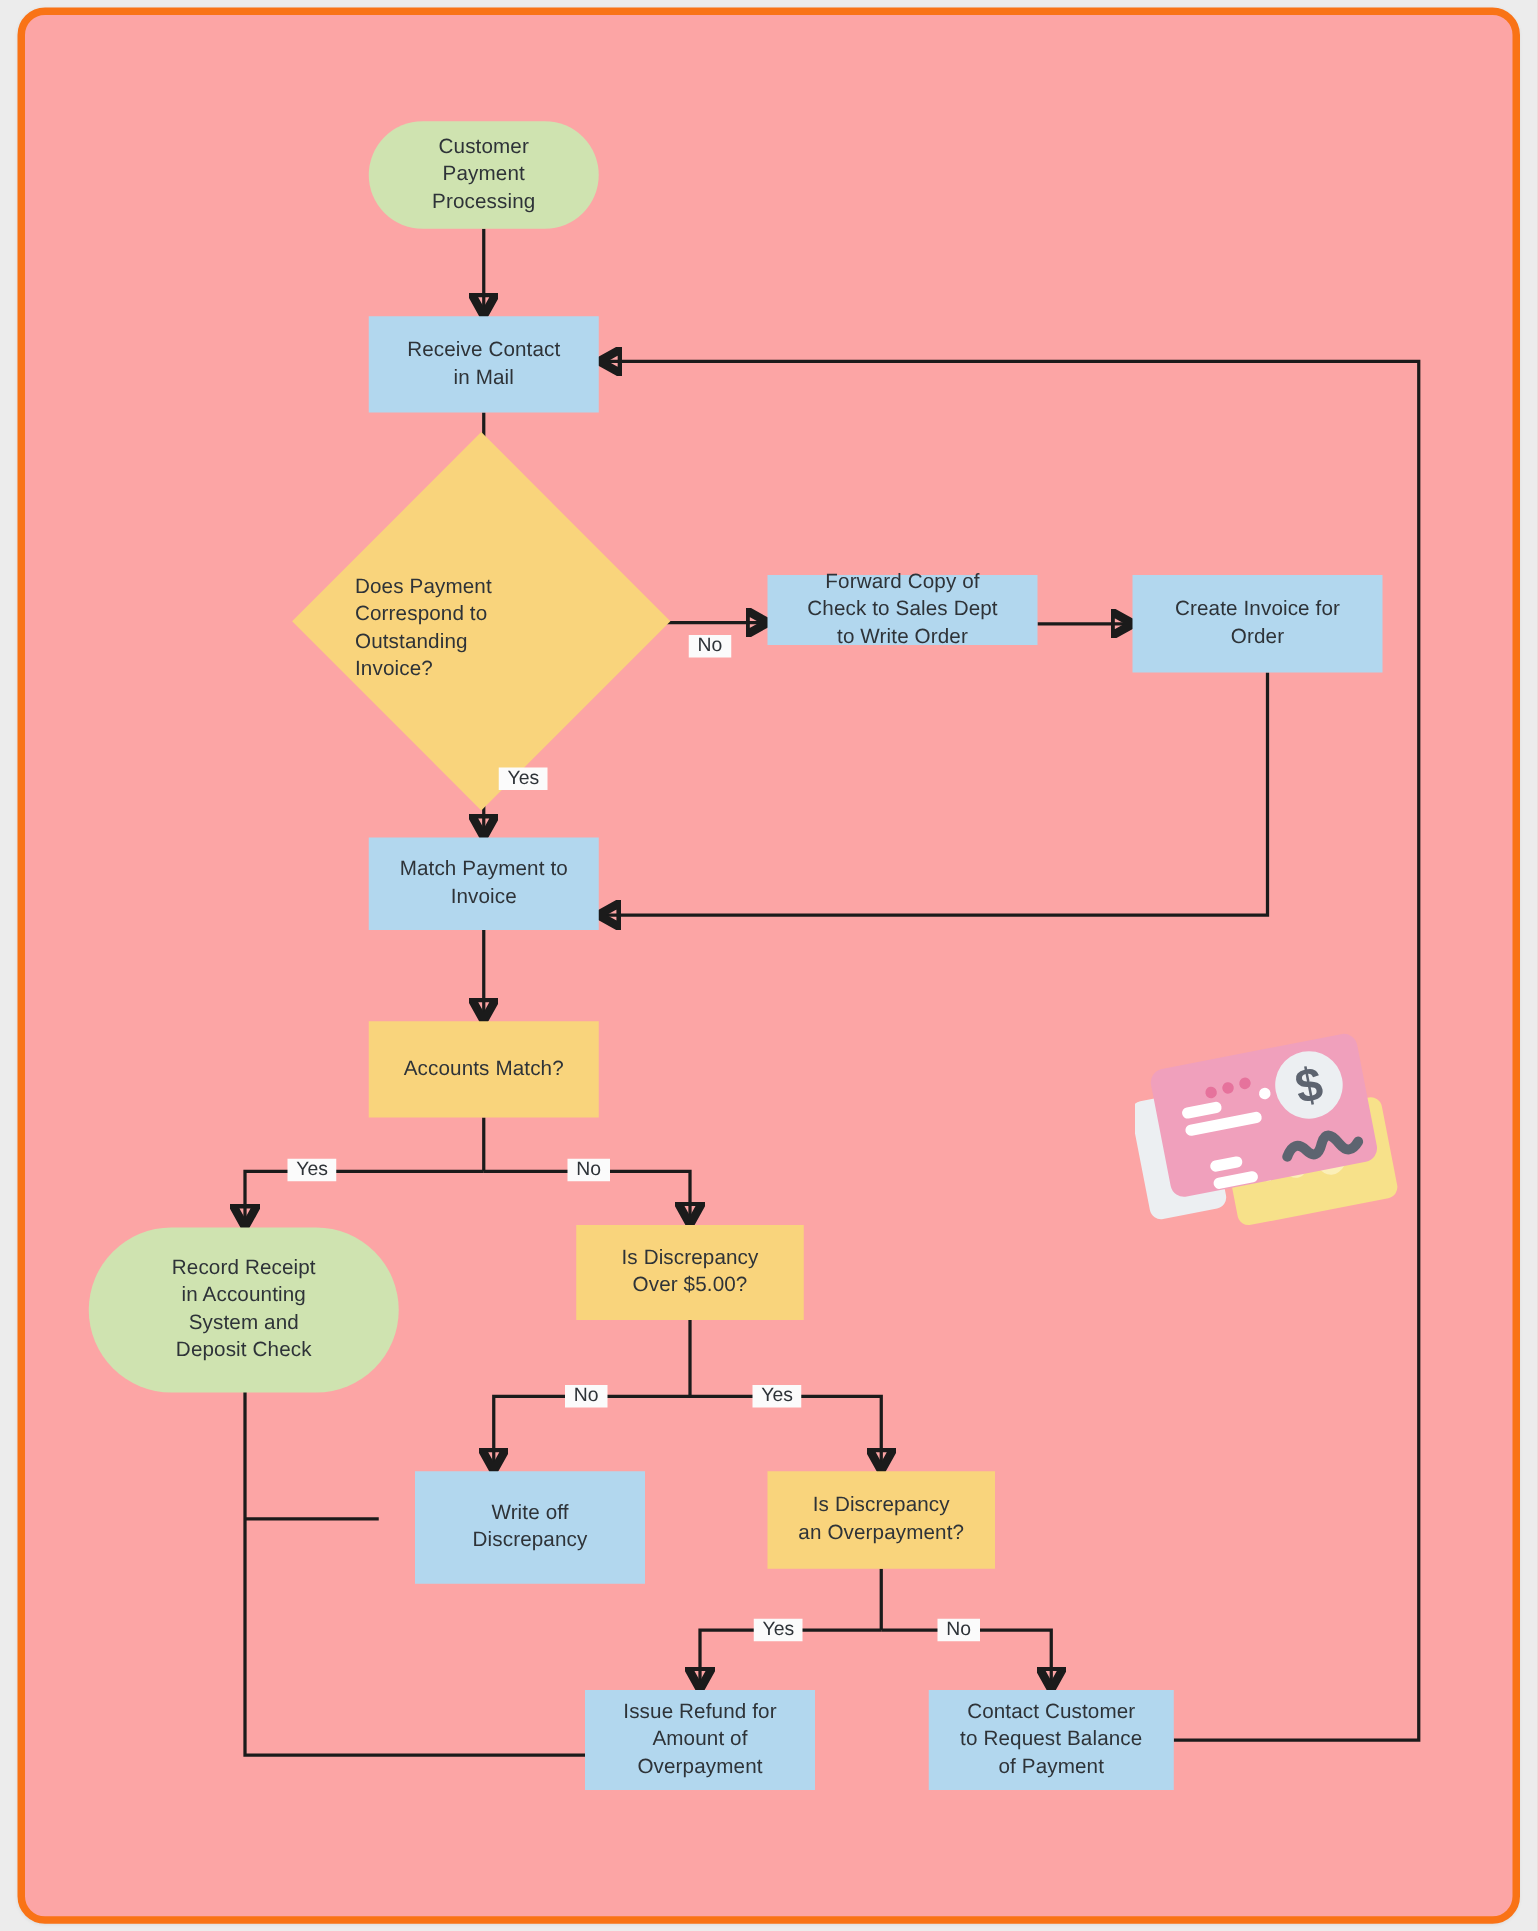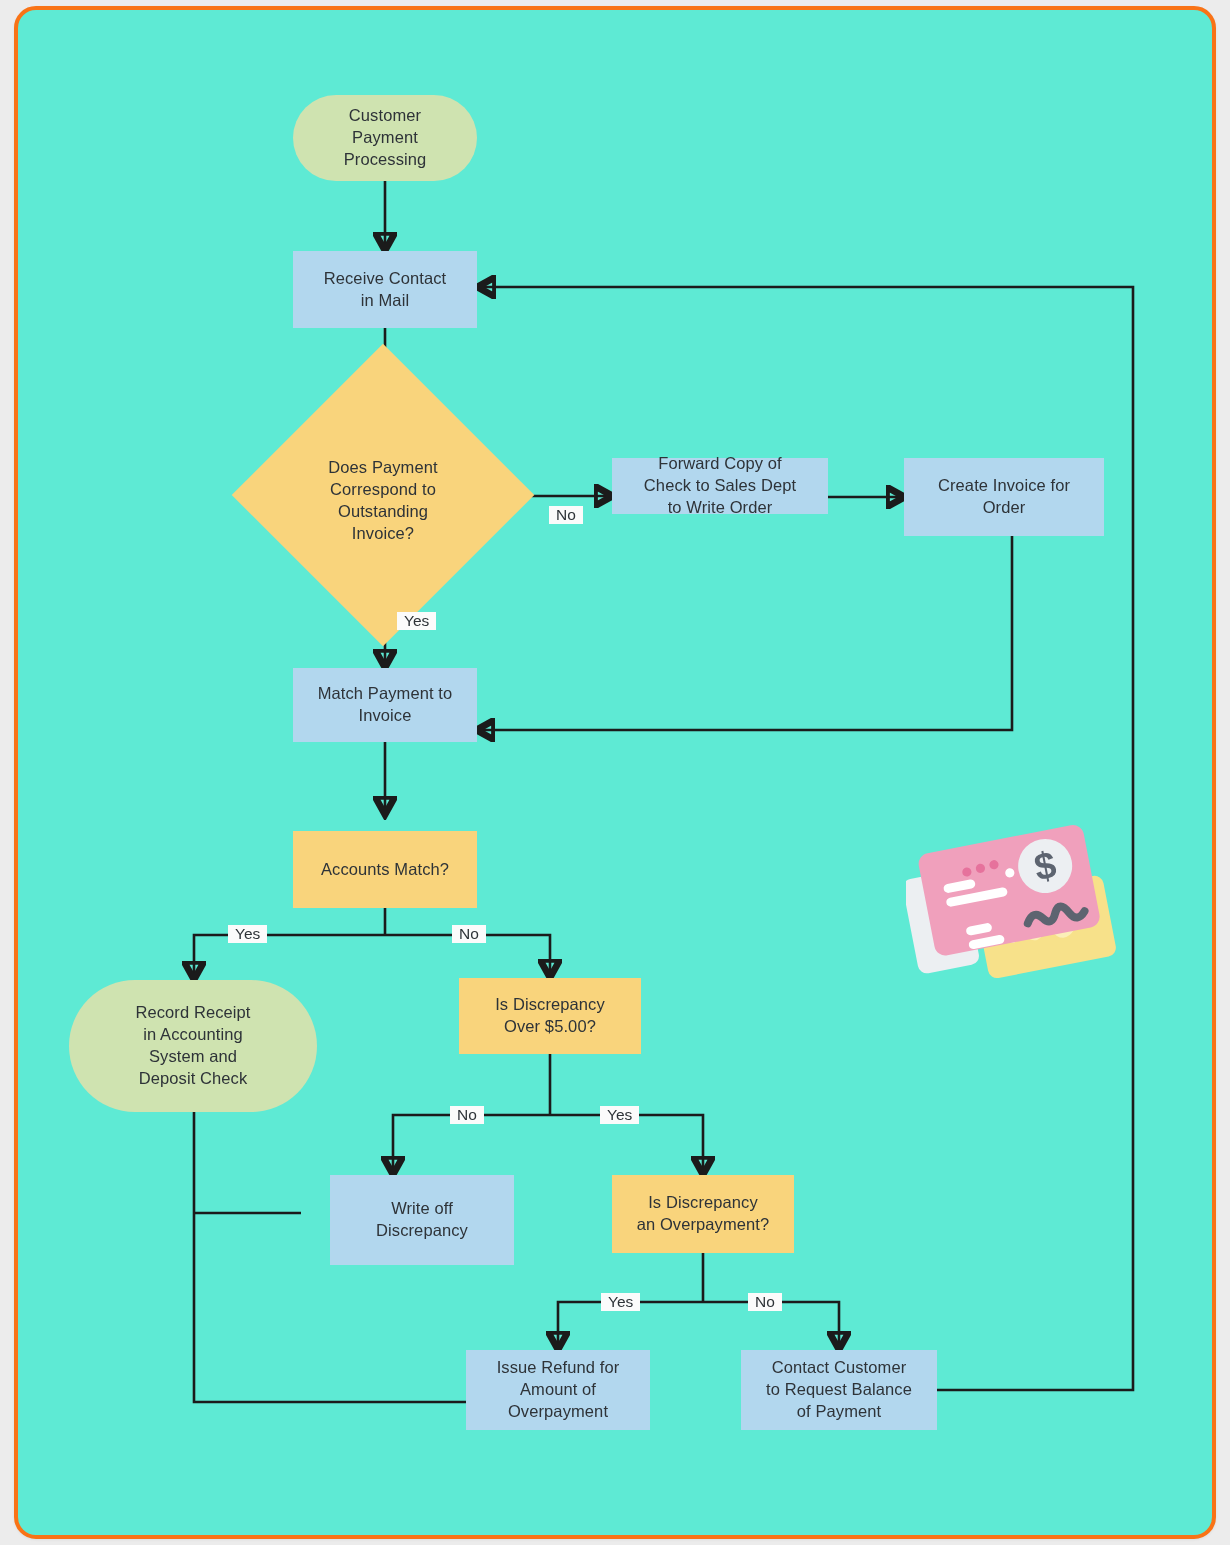--- a/index.html
+++ b/index.html
@@ -12,22 +12,22 @@
     height: 1545px;
     font-family: "Liberation Sans", sans-serif;
     overflow: hidden;
   }
   #canvas {
     position: absolute;
     left: 14px;
     top: 6px;
     width: 1202px;
     height: 1533px;
-    background: #5eead4;
-    border: 4px solid #f97316;
+    background: #fca5a5;
+    border: 6px solid #f97316;
     border-radius: 22px;
     box-sizing: border-box;
     box-shadow: 0 1px 3px rgba(0,0,0,0.06);
     overflow: hidden;
   }
   #stage {
     position: absolute;
     left: 0; top: 0;
     width: 1230px;
     height: 1545px;
@@ -56,21 +56,21 @@
     position: absolute;
     left: 0; top: 0;
     width: 100%; height: 100%;
     background: #f9d47c;
     transform: rotate(45deg);
   }
   .n-diamond .dia-label {
     position: relative;
     z-index: 2;
     width: 150%;
-    text-align: center;
+    text-align: left;
     margin-top: 12px;
   }
   svg#edges {
     position: absolute;
     left: 0; top: 0;
     width: 1230px;
     height: 1545px;
     overflow: visible;
     pointer-events: none;
   }
@@ -165,21 +165,21 @@
     <div class="node n-blue" style="left:594px;top:448px;width:216px;height:56px;">Forward Copy of
 Check to Sales Dept
 to Write Order</div>
 
     <div class="node n-blue" style="left:886px;top:448px;width:200px;height:78px;">Create Invoice for
 Order</div>
 
     <div class="node n-blue" style="left:275px;top:658px;width:184px;height:74px;">Match Payment to
 Invoice</div>
 
-    <div class="node n-orange" style="left:275px;top:805px;width:184px;height:77px;margin-top:16px;">Accounts Match?</div>
+    <div class="node n-orange" style="left:275px;top:805px;width:184px;height:77px;">Accounts Match?</div>
 
     <div class="node n-green" style="left:51px;top:970px;width:248px;height:132px;">Record Receipt
 in Accounting
 System and
 Deposit Check</div>
 
     <div class="node n-orange" style="left:441px;top:968px;width:182px;height:76px;">Is Discrepancy
 Over $5.00?</div>
 
     <div class="node n-blue" style="left:283px;top:1165px;width:184px;height:90px;margin-left:29px;">Write off

